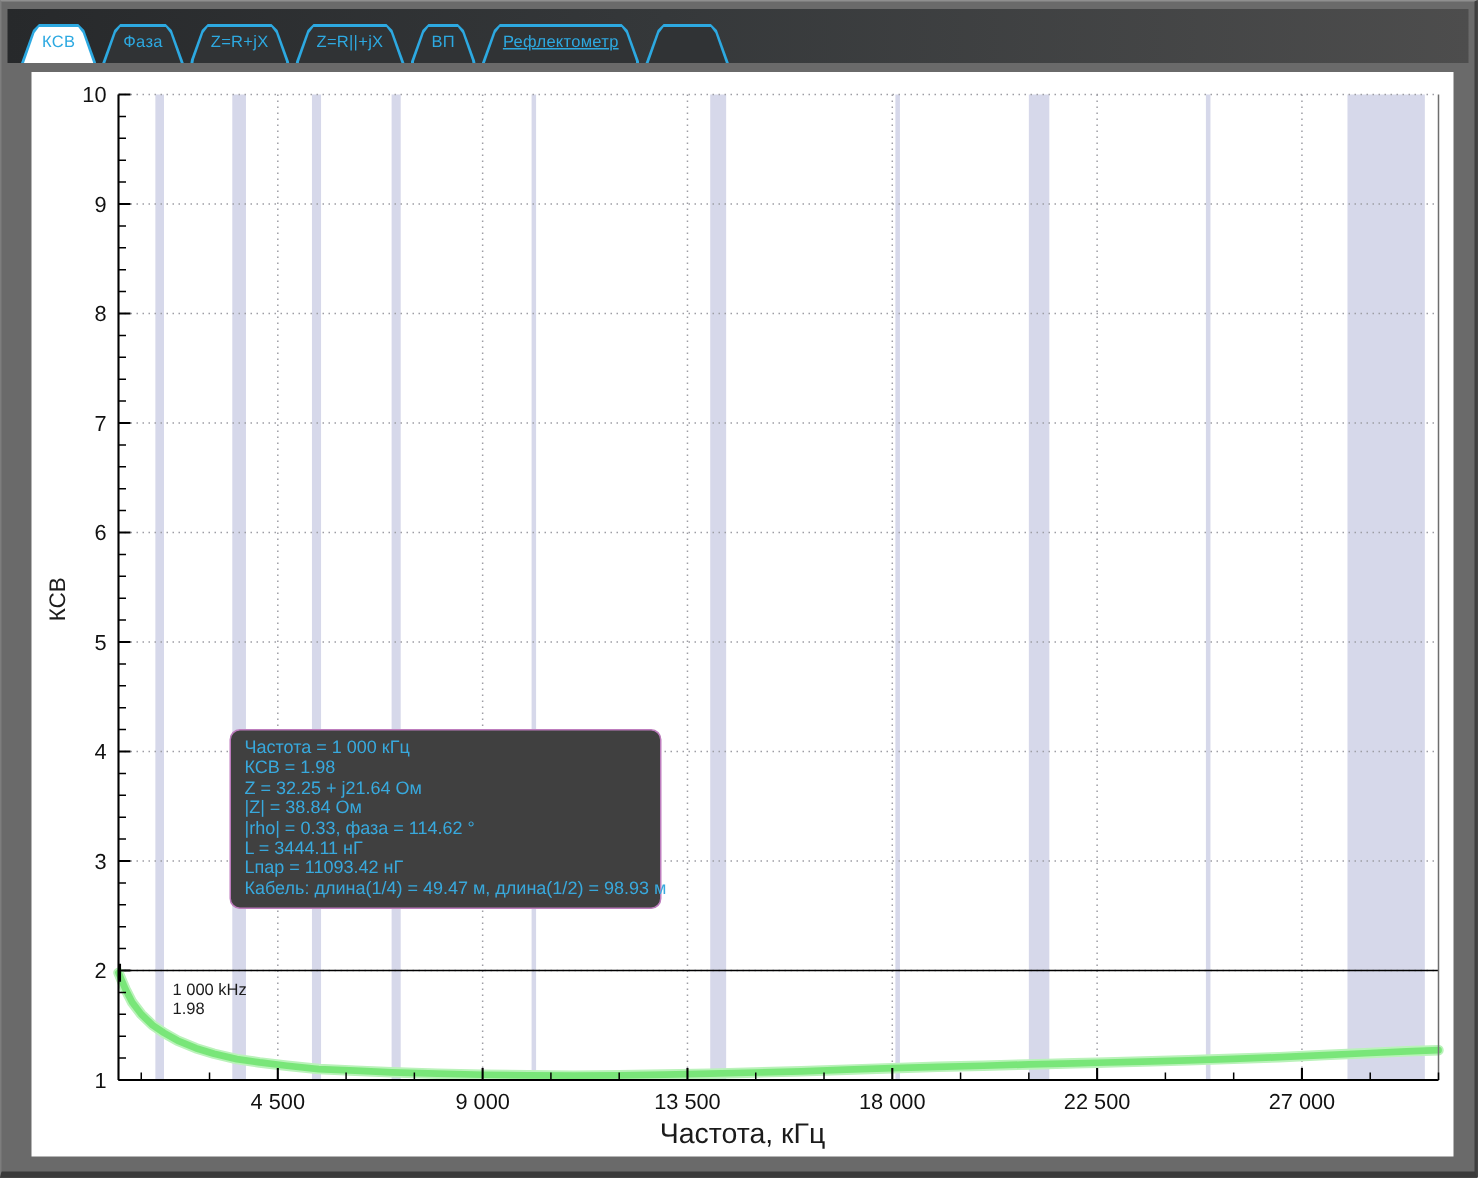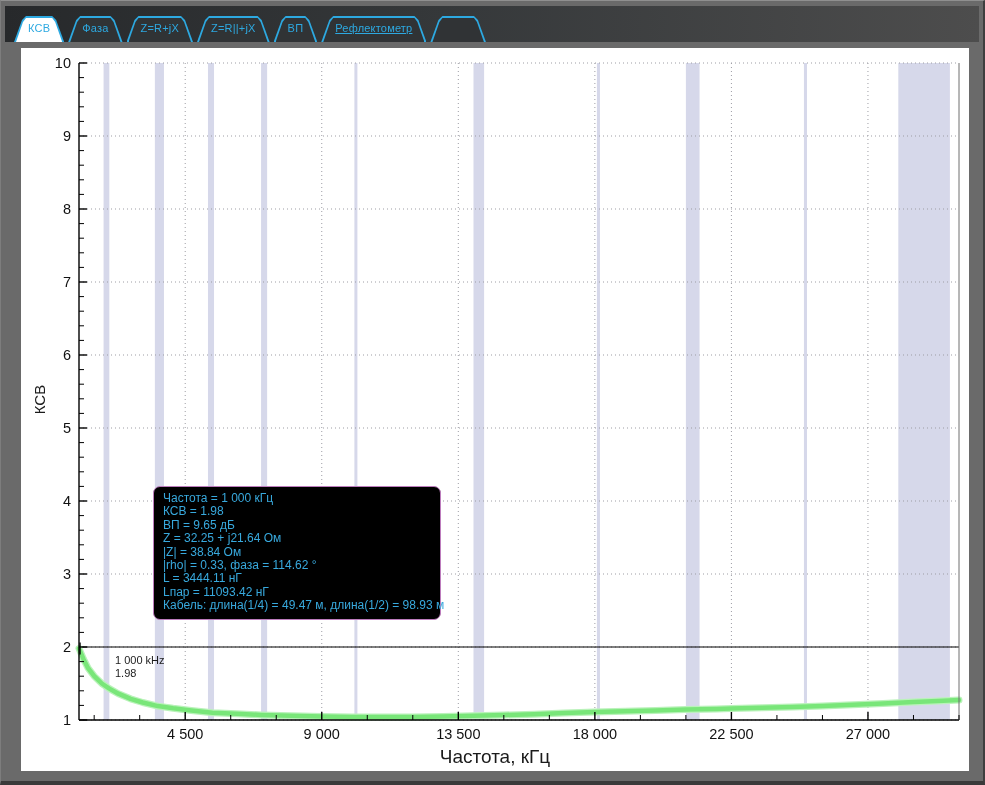--- a/index.html
+++ b/index.html
@@ -188,24 +188,23 @@
         <line x1="892.4827586206897" x2="892.4827586206897" y1="667" y2="672" stroke="#000000" stroke-width="1"></line>
         <line x1="938" x2="938" y1="667" y2="672" stroke="#000000" stroke-width="1"></line>
       </svg>
 
     <div class="ylab">КСВ</div>
     <div class="xlab">Частота, кГц</div>
 
     <div class="marker-label" id="marker-label">1 000 kHz
 1.98</div>
 
-    <div class="tooltip" id="tooltip" style="background: #000000; border-color: rgb(189, 124, 189); color: rgb(56, 169, 221);">
+    <div class="tooltip" id="tooltip" style="background: #404040; border-color: rgb(189, 124, 189); color: rgb(56, 169, 221);">
         <div>Частота = 1 000 кГц</div>
         <div>КСВ = 1.98</div>
-        <div>ВП = 9.65 дБ</div>
         <div>Z = 32.25 + j21.64 Ом</div>
         <div>|Z| = 38.84 Ом</div>
         <div>|rho| = 0.33, фаза = 114.62 °</div>
         <div>L = 3444.11 нГ</div>
         <div>Lпар = 11093.42 нГ</div>
         <div>Кабель: длина(1/4) = 49.47 м, длина(1/2) = 98.93 м</div>
       </div>
   </div>
 
 </div>

